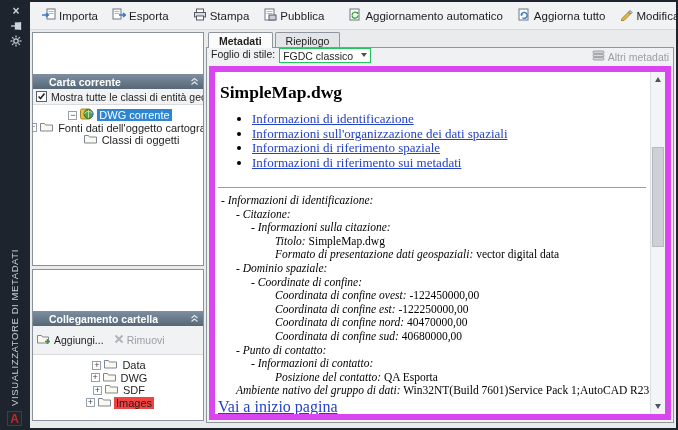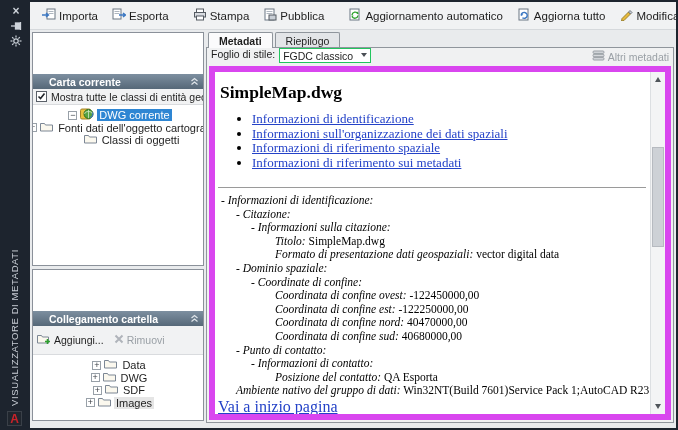--- a/index.html
+++ b/index.html
@@ -69,21 +69,21 @@
     width:9px; height:9px; border:1px solid #98a0a8; background:#fff;
     font-size:9px; line-height:7px; text-align:center; color:#3a3f46;
     margin-right:3px; flex:0 0 auto; position:relative;
   }
   .expander.plus::before { content:'+'; position:absolute; left:0; right:0; top:0; }
   .expander.minus::before { content:'\2212'; position:absolute; left:0; right:0; top:0; }
   .expander-space { width:12px; flex:0 0 auto; }
   .tree-icon { margin-right:3px; flex:0 0 auto; }
   .tree-label { padding:0 2px; }
   .tree-label.selected { background:#2e86d3; color:#fff; }
-  .folder-tree .tree-row:last-child .tree-label { background:#e5e5e5; }
+  .folder-tree .tree-row:last-child .tree-label { background:#ef4444; }
   .panel-btn-row {
     height:19px; background:#f1f2f3; border-bottom:1px solid #d9dbde;
     display:flex; align-items:center; gap:2px; padding:14px 4px;
     font-size:10.5px;
   }
   .small-btn { display:flex; align-items:center; gap:3px; color:#1e1e1e; cursor:default; }
   .small-btn.disabled { color:#9aa0a6; }
   .btn-sep { width:6px; }
   
   .tabs { position:absolute; left:206px; top:30px; display:flex; z-index:2; }

